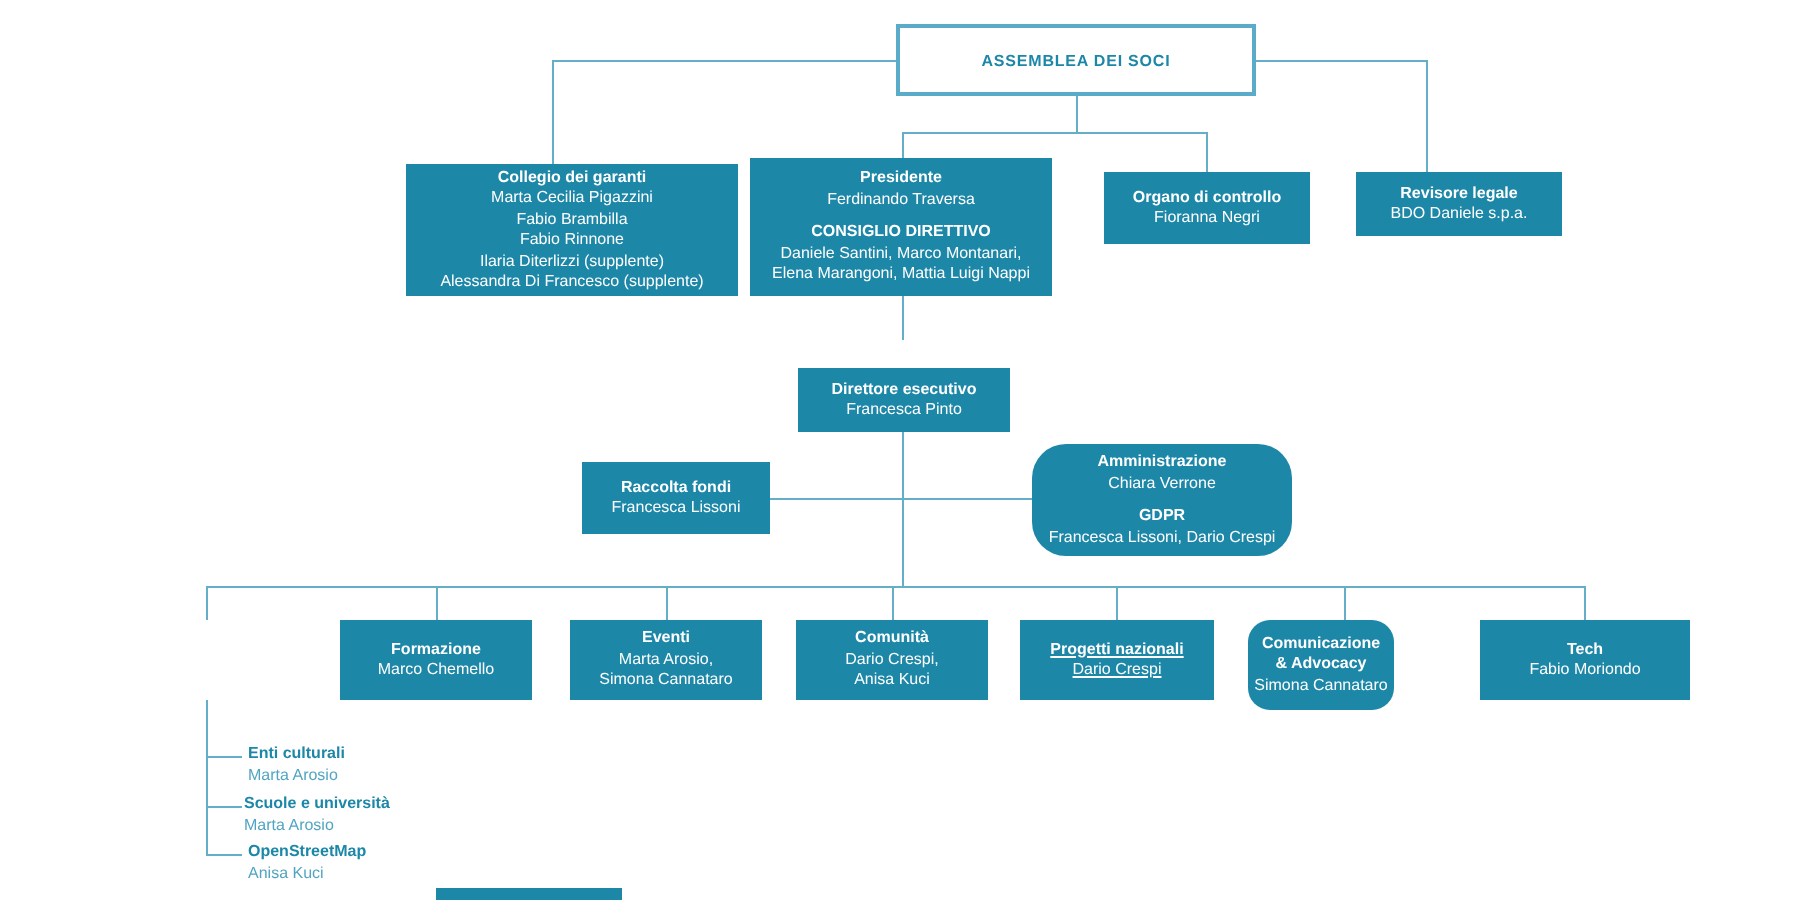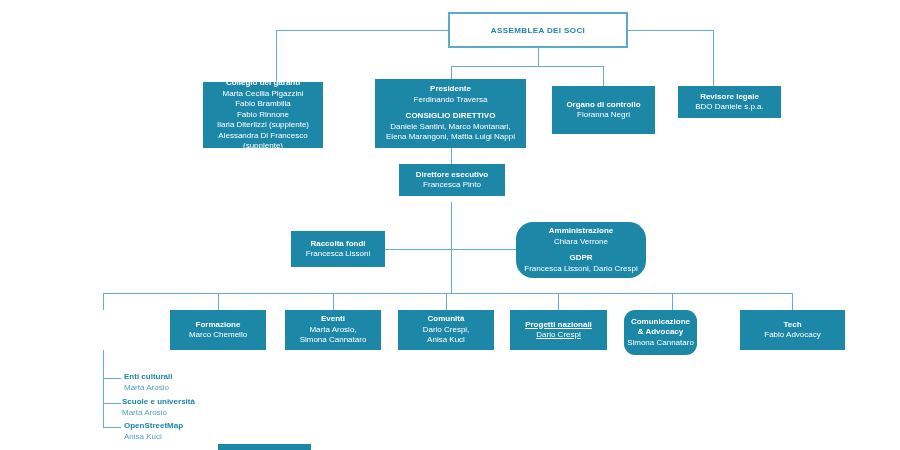--- a/index.html
+++ b/index.html
@@ -53,49 +53,49 @@
   <div class="vline" style="left:792px;top:293px;height:17px;"></div>
   <div class="vline" style="left:103px;top:350px;height:77px;"></div>
   <div class="hline" style="left:103px;top:378px;width:18px;"></div>
   <div class="hline" style="left:103px;top:403px;width:18px;"></div>
   <div class="hline" style="left:103px;top:427px;width:18px;"></div>
 
   <div class="rootnode" style="left:448px;top:12px;width:180px;height:36px;">
     <span>ASSEMBLEA DEI SOCI</span>
   </div>
 
-  <div class="node" style="left:203px;top:82px;width:120px;height:66px;">
+  <div class="node" style="left:203px;top:82px;width:166px;height:66px;">
     <span class="b">Collegio dei garanti</span>
     <span>Marta Cecilia Pigazzini</span>
     <span>Fabio Brambilla</span>
     <span>Fabio Rinnone</span>
     <span>Ilaria Diterlizzi (supplente)</span>
     <span>Alessandra Di Francesco (supplente)</span>
   </div>
 
   <div class="node" style="left:375px;top:79px;width:151px;height:69px;">
     <span class="b">Presidente</span>
     <span>Ferdinando Traversa</span>
     <span class="gap"></span>
     <span class="b">CONSIGLIO DIRETTIVO</span>
     <span>Daniele Santini, Marco Montanari,</span>
     <span>Elena Marangoni, Mattia Luigi Nappi</span>
   </div>
 
-  <div class="node" style="left:552px;top:86px;width:103px;height:48px;">
+  <div class="node" style="left:552px;top:86px;width:103px;height:36px;">
     <span class="b">Organo di controllo</span>
     <span>Fioranna Negri</span>
   </div>
 
   <div class="node" style="left:678px;top:86px;width:103px;height:32px;">
     <span class="b">Revisore legale</span>
     <span>BDO Daniele s.p.a.</span>
   </div>
 
-  <div class="node" style="left:399px;top:164px;width:106px;height:32px;">
+  <div class="node" style="left:399px;top:184px;width:106px;height:32px;">
     <span class="b">Direttore esecutivo</span>
     <span>Francesca Pinto</span>
   </div>
 
   <div class="node" style="left:291px;top:231px;width:94px;height:36px;">
     <span class="b">Raccolta fondi</span>
     <span>Francesca Lissoni</span>
   </div>
 
   <div class="node" style="left:516px;top:222px;width:130px;height:56px;border-radius:17px;">
@@ -130,21 +130,21 @@
   </div>
 
   <div class="node" style="left:624px;top:310px;width:73px;height:45px;border-radius:11px;">
     <span class="b">Comunicazione</span>
     <span class="b">&amp; Advocacy</span>
     <span>Simona Cannataro</span>
   </div>
 
   <div class="node" style="left:740px;top:310px;width:105px;height:40px;">
     <span class="b">Tech</span>
-    <span>Fabio Advocacy</span>
+    <span>Fabio Moriondo</span>
   </div>
 
   <div class="subitem" style="left:124px;top:371px;">
     <div class="t">Enti culturali</div>
     <div class="n">Marta Arosio</div>
   </div>
 
   <div class="subitem" style="left:122px;top:396px;">
     <div class="t">Scuole e università</div>
     <div class="n">Marta Arosio</div>

